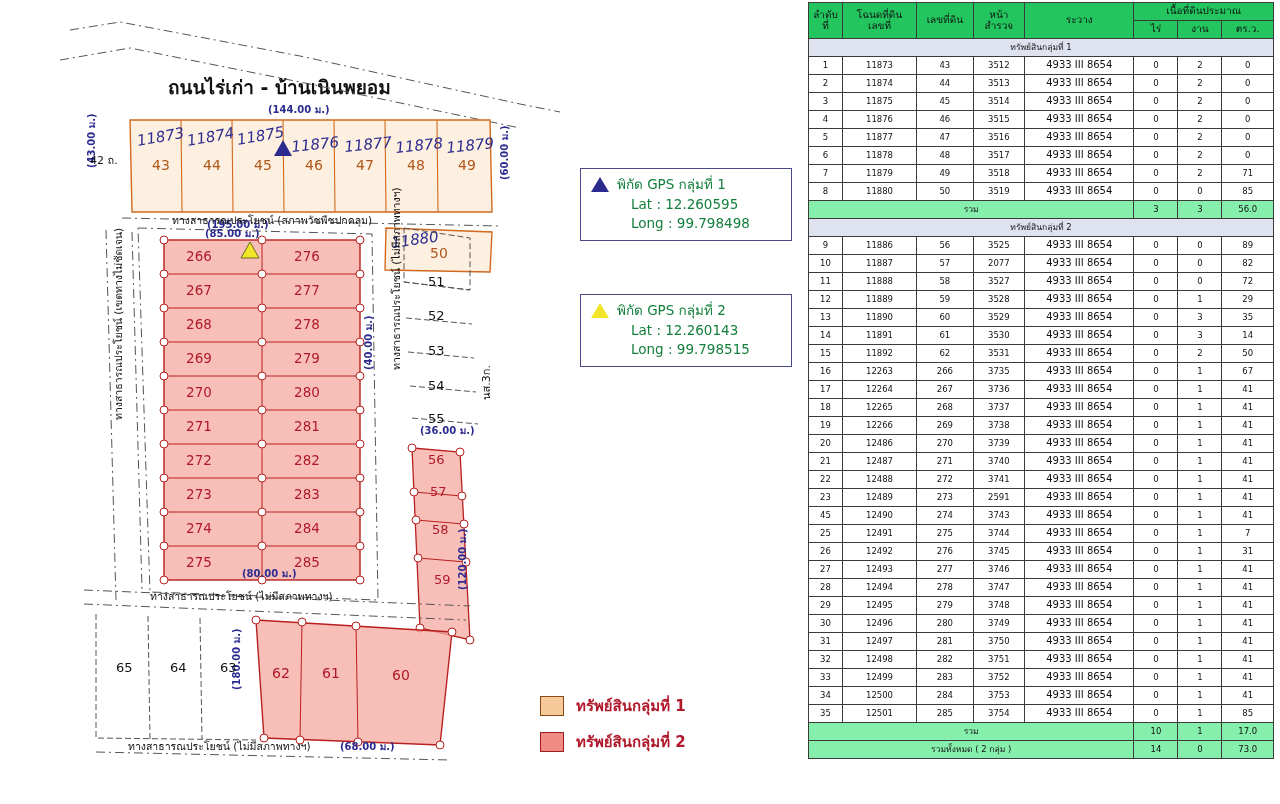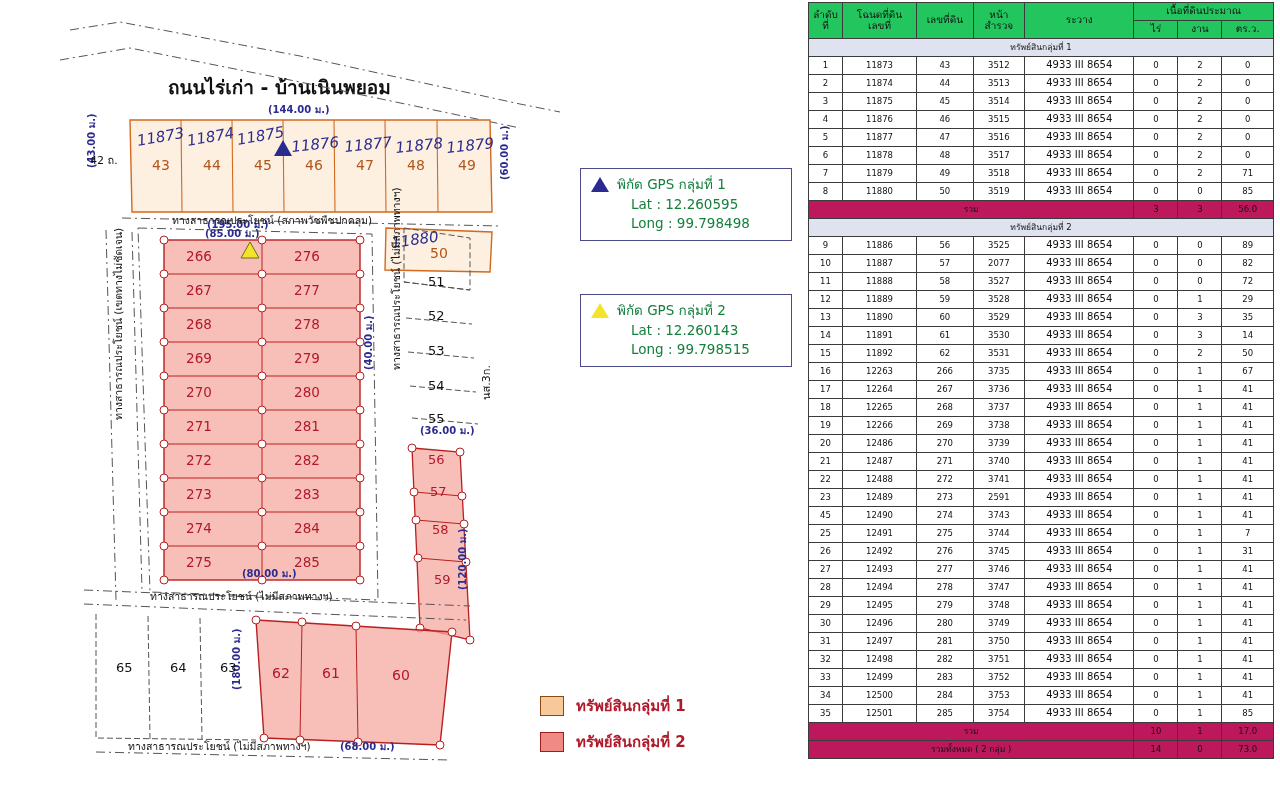--- a/index.html
+++ b/index.html
@@ -12,21 +12,21 @@
   .tbl-wrap{position:absolute;left:808px;top:2px;width:466px;height:800px;}
 
   
   table.land{border-collapse:collapse;width:100%;font-size:8.5px;}
   table.land th,table.land td{
     border:0.7px solid #3b3b3b;text-align:center;padding:1px 0;height:15px;
     color:#111;font-weight:normal;line-height:1.05;
   }
   table.land th{background:#22c55e;font-size:10px;}
   td.grp{background:#dfe3ef;text-align:left;padding-left:5px;font-weight:bold;}
-  td.sum{background:#be185d;font-weight:normal;}
+  td.sum{background:#86efac;font-weight:normal;}
   td.ravang{font-weight:bold;font-size:10px;}
   .col-no{width:26px}.col-chanote{width:58px}.col-lek{width:44px}
   .col-na{width:40px}.col-rav{width:86px}.col-rai{width:34px}
   .col-ngan{width:34px}.col-wa{width:40px}
 
   
   .legendbox{
     position:absolute;border:1px solid #4a4a8a;background:#fff;
     font-size:13.5px;color:#15803d;padding:6px 10px;line-height:1.45;
   }

